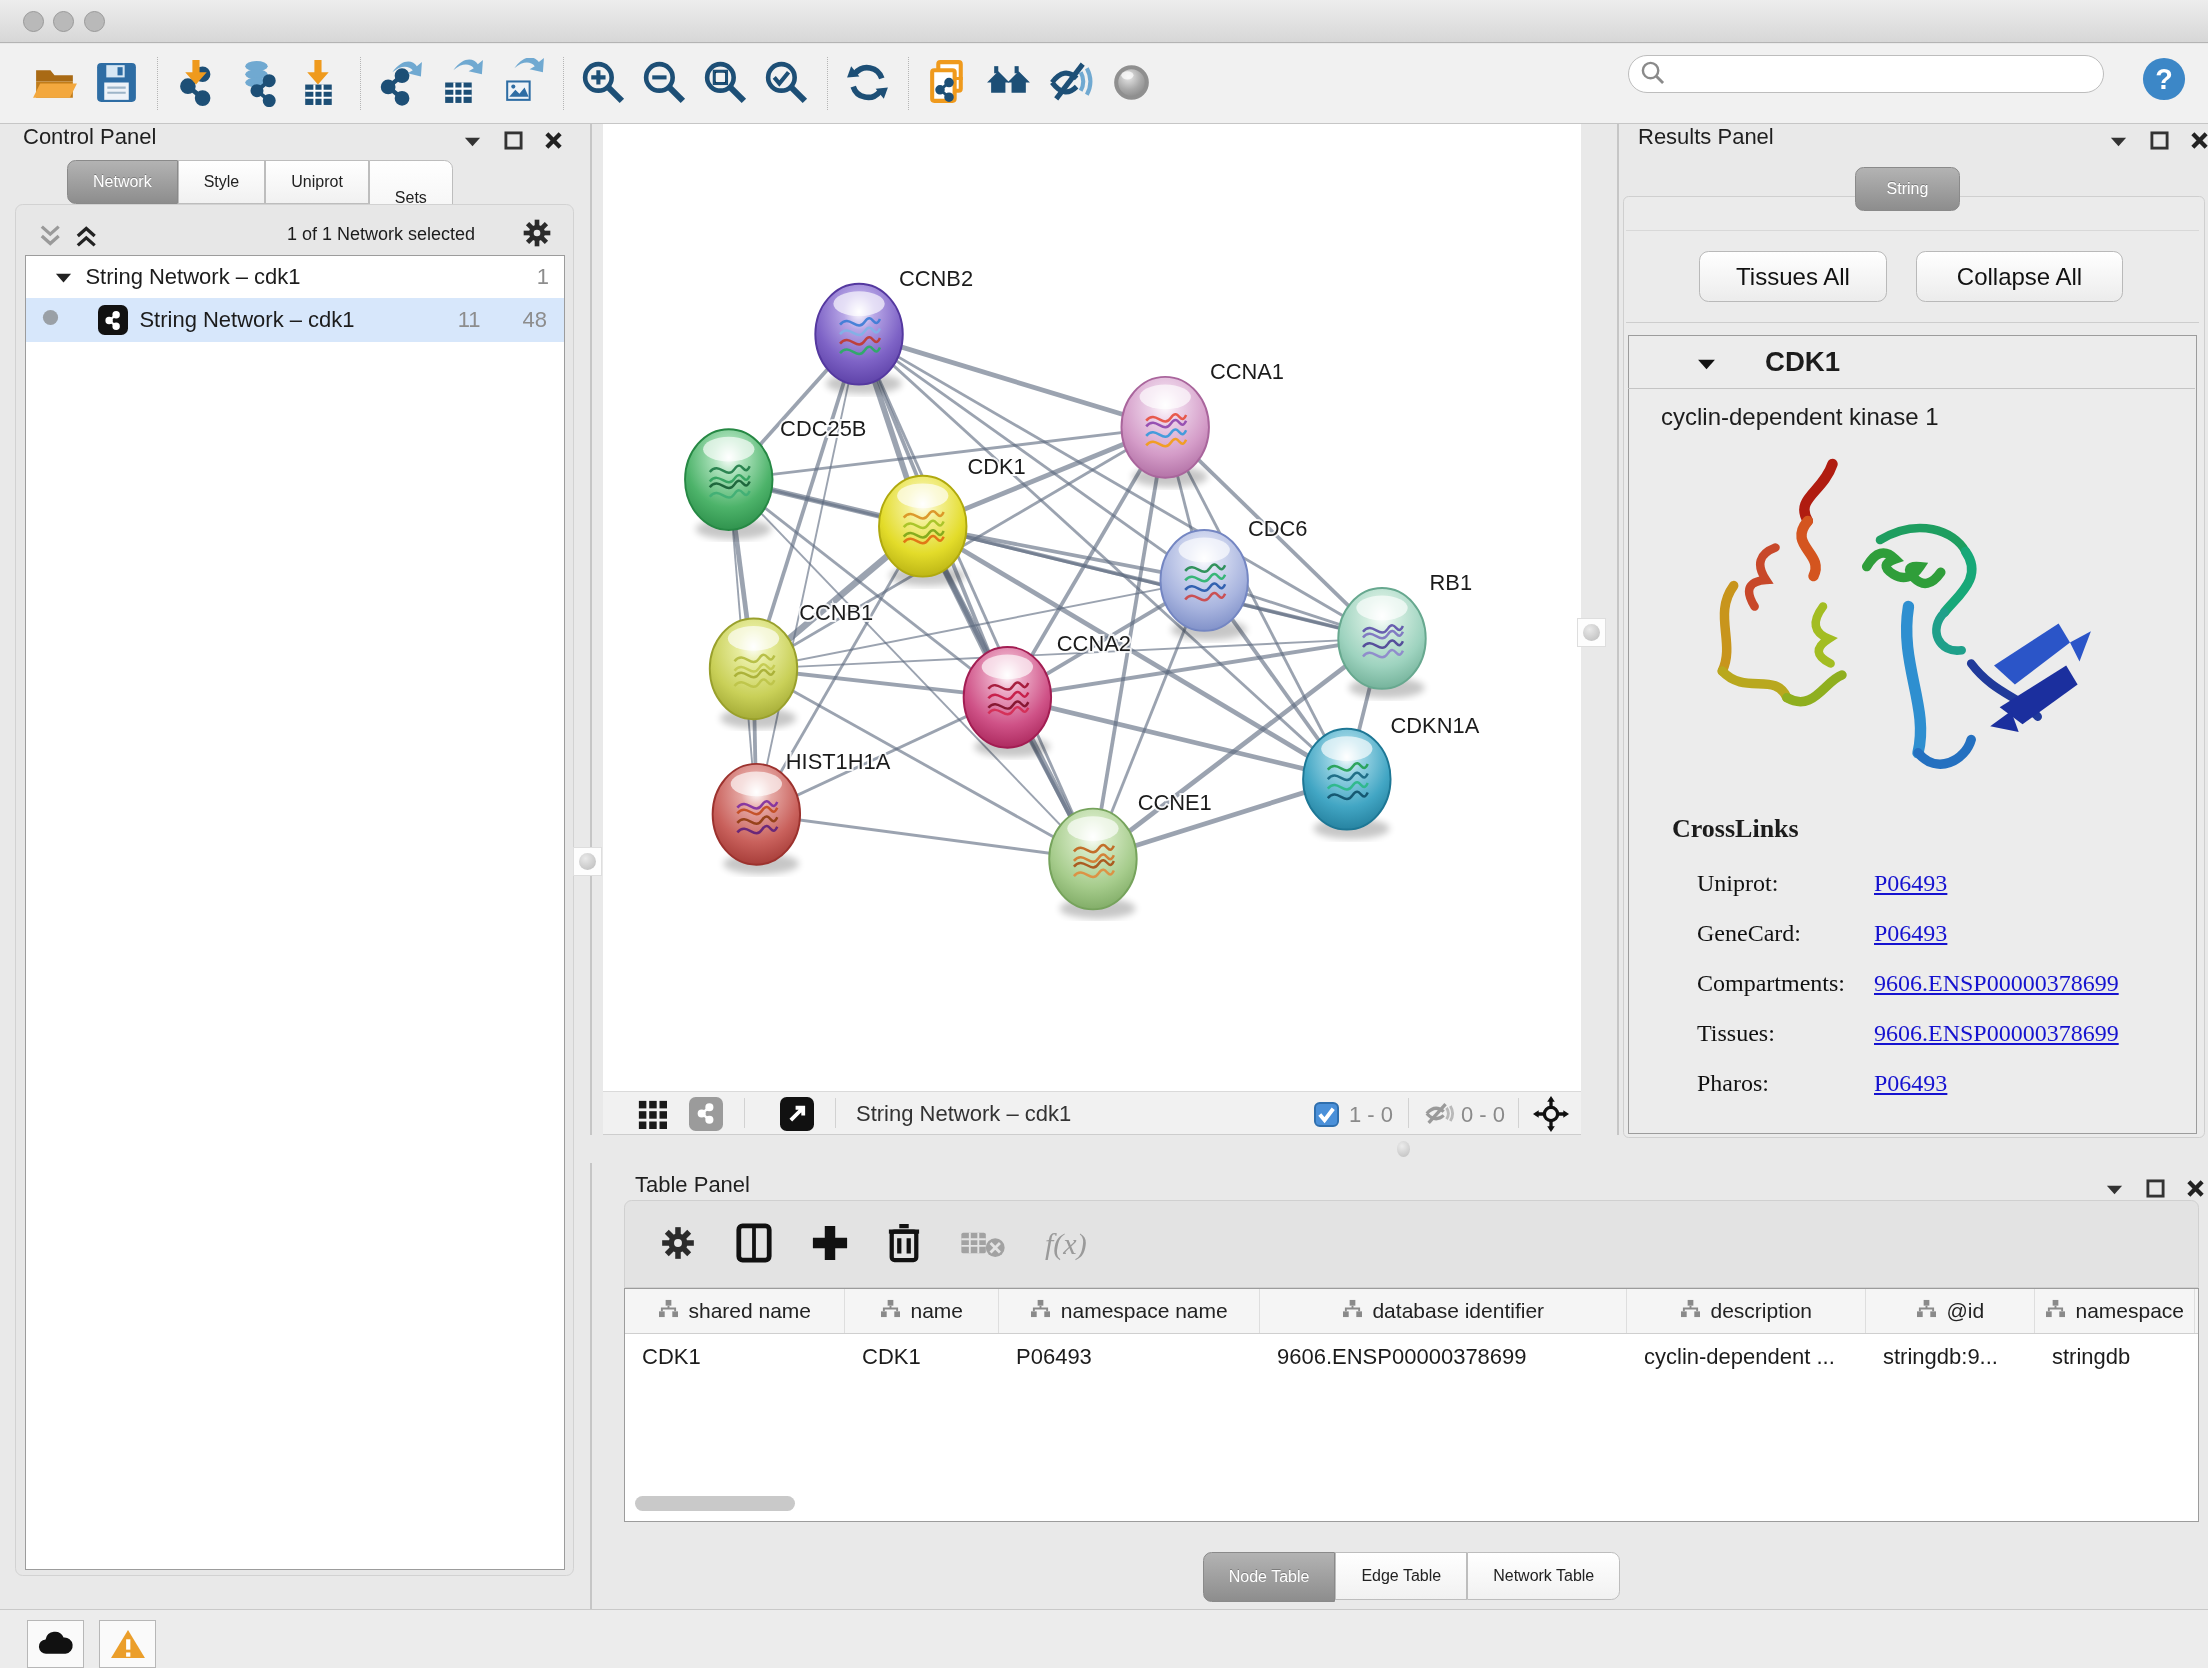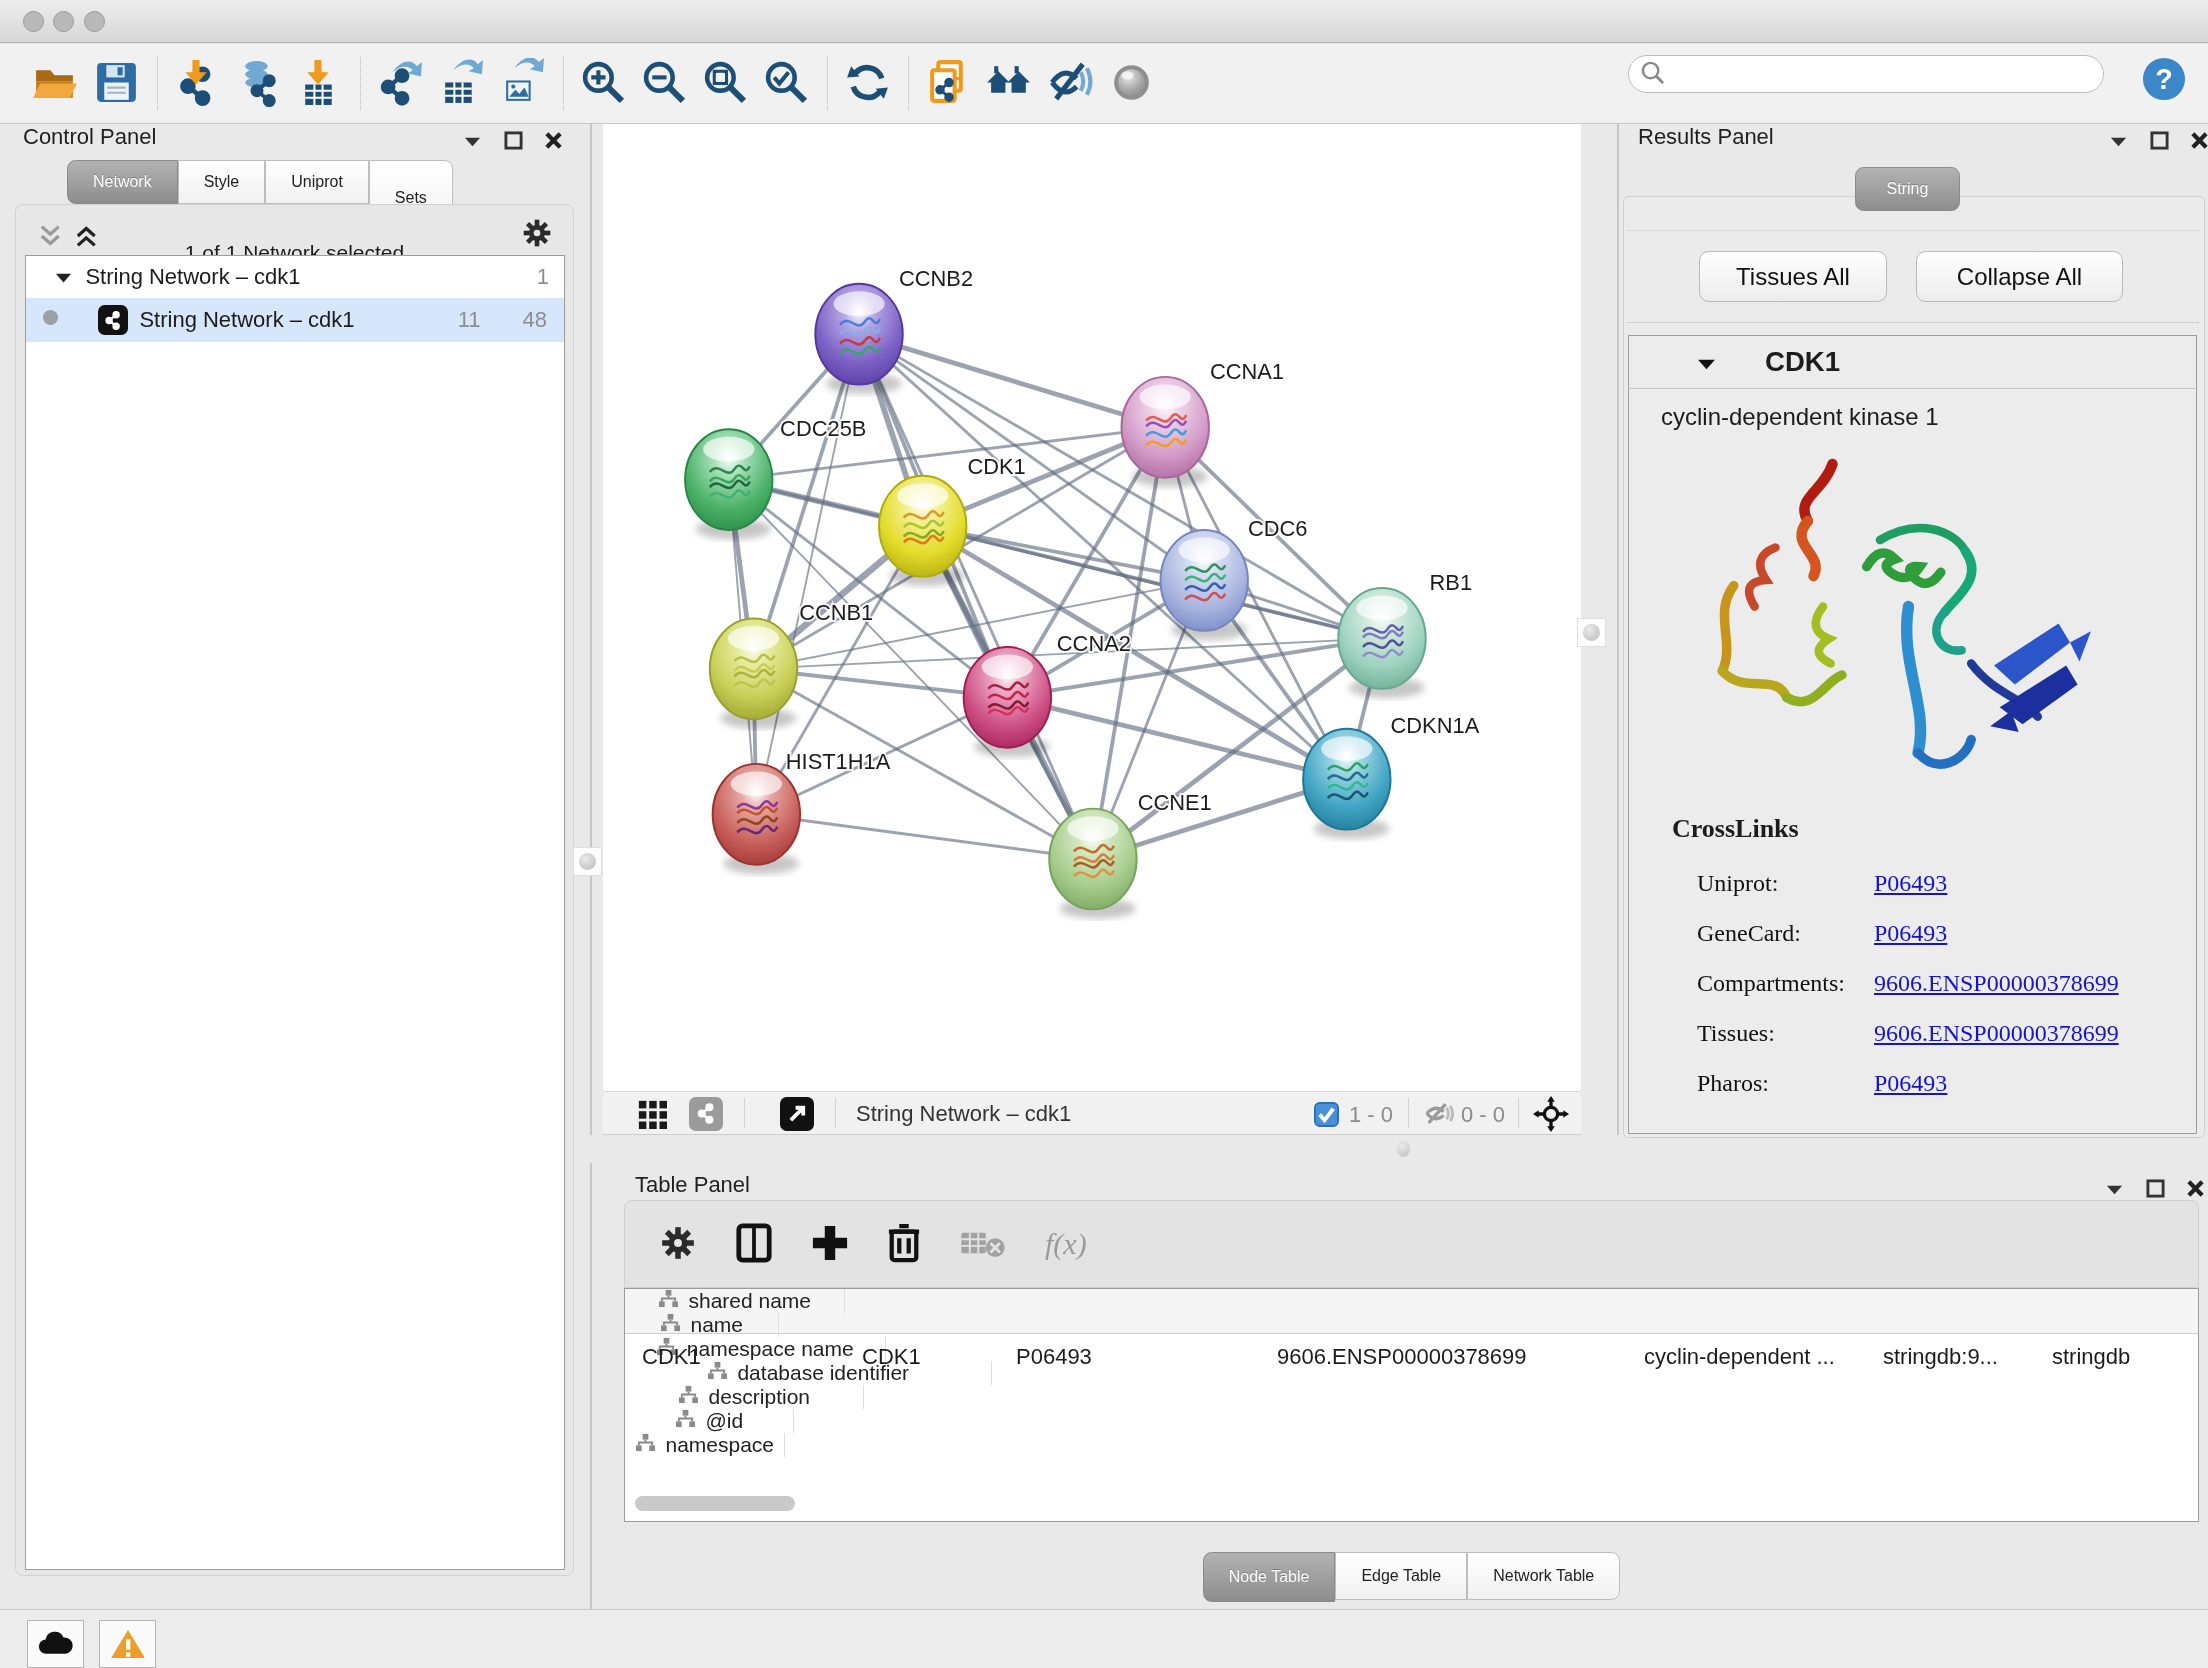--- a/index.html
+++ b/index.html
@@ -50,21 +50,21 @@
   .cdk-box{left:1628px;top:335px;width:567px;height:797px;background:#ececec;border:1.9px solid #9c9c9c;}
   .cdk-head{left:1628px;top:335px;width:567px;height:53px;border-bottom:1.9px solid #c4c4c4;}
   .serif{font-family:"Liberation Serif",serif;}
   .xlink-row{display:flex;height:50px;align-items:center;font-size:24px;}
   .xlink-row .lbl{width:177px;color:#111;}
   .xlink-row a{color:#1512d0;text-decoration:underline;}
   
   .tp-toolbar{left:624px;top:1200px;width:1575px;height:88px;background:#e3e3e3;border:1.9px solid #d0d0d0;
     border-radius:7.6px 7.6px 0 0;display:flex;align-items:center;gap:38px;padding-left:34px;box-sizing:border-box;}
   .ttable{left:624px;top:1288px;width:1575px;height:234px;background:#fff;border:1.9px solid #9c9c9c;box-sizing:border-box;}
-  .thead{display:flex;height:44px;background:#f5f5f5;border-bottom:1.9px solid #cfcfcf;flex-direction:column;}
+  .thead{display:flex;height:44px;background:#f5f5f5;border-bottom:1.9px solid #cfcfcf;}
   .th{display:flex;align-items:center;justify-content:center;gap:9.5px;font-size:21px;color:#222;
     border-right:1px solid #dedede;box-sizing:border-box;}
   .trow{display:flex;height:46px;}
   .td{font-size:22px;display:flex;align-items:center;padding-left:17px;box-sizing:border-box;}
   .hthumb{left:9.5px;top:207px;width:160px;height:15px;background:#c9c9c9;border-radius:7.6px;position:absolute;}
   .bottomtabs{left:624px;top:1552px;width:1575px;height:49px;display:flex;justify-content:center;}
   .btab{padding:0 27px;height:46px;}
   
   .statusbar{left:0;top:1609px;width:2208px;height:59px;background:#ececec;border-top:1.9px solid #c9c9c9;box-sizing:border-box;}
   .sqbtn{width:55px;height:46px;background:#fafafa;border:1.9px solid #b7b7b7;display:flex;align-items:center;justify-content:center;}
@@ -285,21 +285,21 @@
 <div class="abs" style="left:36px;top:221px">
   <svg width="28.5" height="30" viewBox="0 0 30 32">
       <path d="M6 6 l9 8 9-8 M6 16 l9 8 9-8" stroke="#9a9a9a" stroke-width="3.5" fill="none"></path>
     </svg>
 </div>
 <div class="abs" style="left:72px;top:221px">
   <svg width="28.5" height="30" viewBox="0 0 30 32">
       <path d="M6 26 l9-8 9 8 M6 16 l9-8 9 8" stroke="#222" stroke-width="3.5" fill="none"></path>
     </svg>
 </div>
-<div class="abs" style="left:114px;top:241px;width:361px;text-align:center;font-size:21px">1 of 1 Network selected</div>
+<div class="abs" style="left:114px;top:224px;width:361px;text-align:right;font-size:18px">1 of 1 Network selected</div>
 <div class="abs" style="left:521px;top:217px" id="cp-gear"><svg width="32" height="32" viewBox="0 0 48 48">
       <g stroke="#2b2b2b" stroke-width="7">
         <line x1="44" y1="24" x2="4" y2="24"></line>
         <line x1="38.14213562373095" y1="38.14213562373095" x2="9.857864376269049" y2="9.85786437626905"></line>
         <line x1="24" y1="44" x2="24" y2="4"></line>
         <line x1="9.85786437626905" y1="38.14213562373095" x2="38.14213562373095" y2="9.857864376269049"></line>
       </g>
       <circle cx="24" cy="24" r="12" fill="#2b2b2b"></circle>
       <circle cx="24" cy="24" r="5" fill="#e7e7e7"></circle>
     </svg></div>

